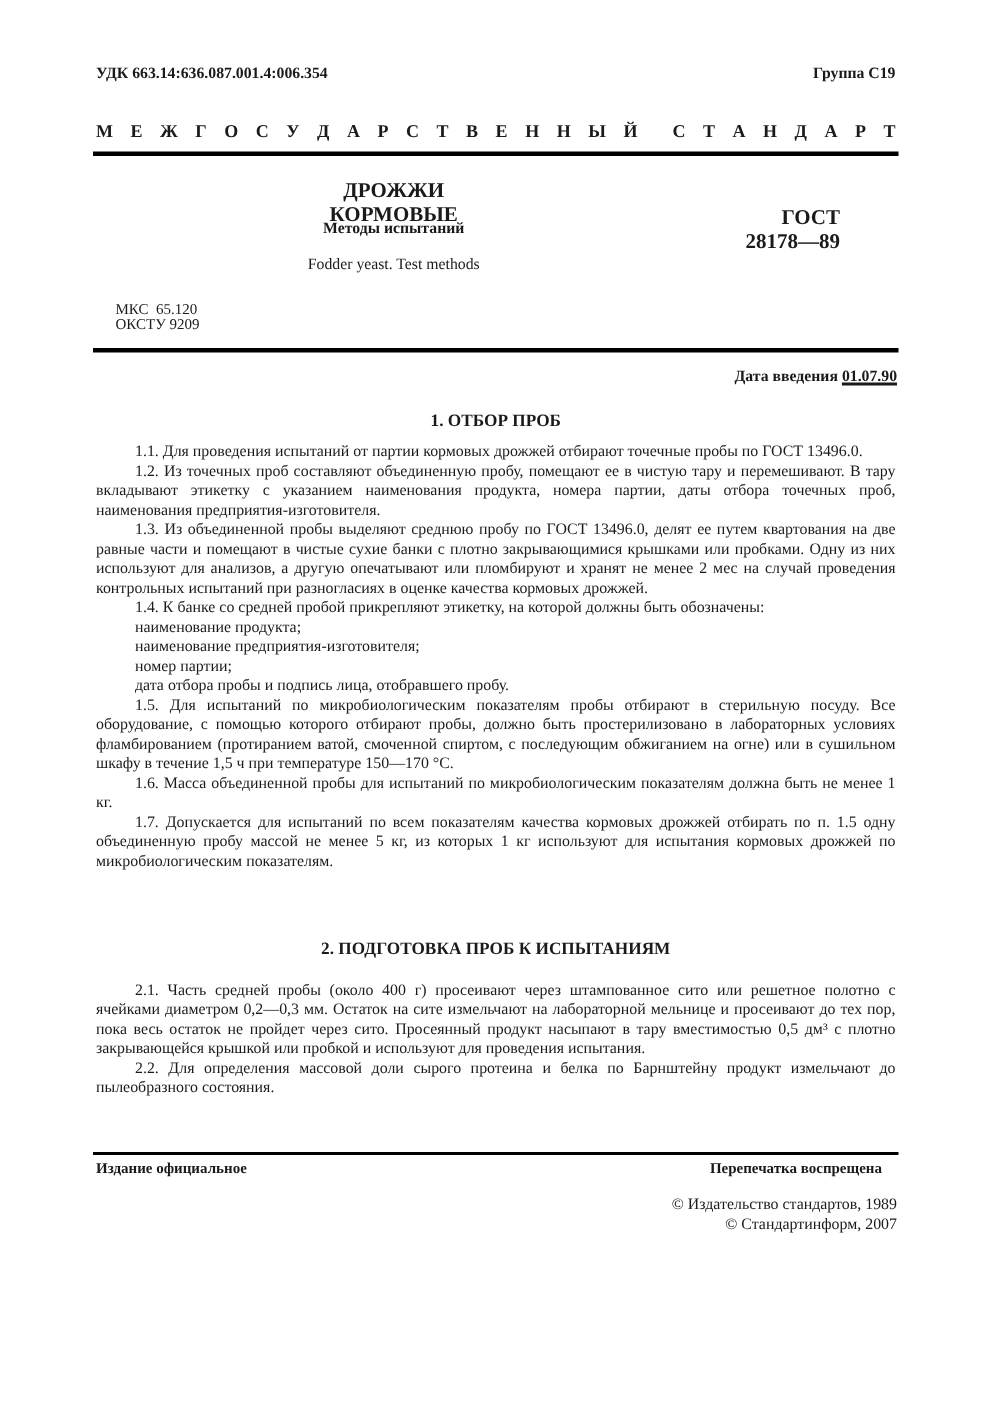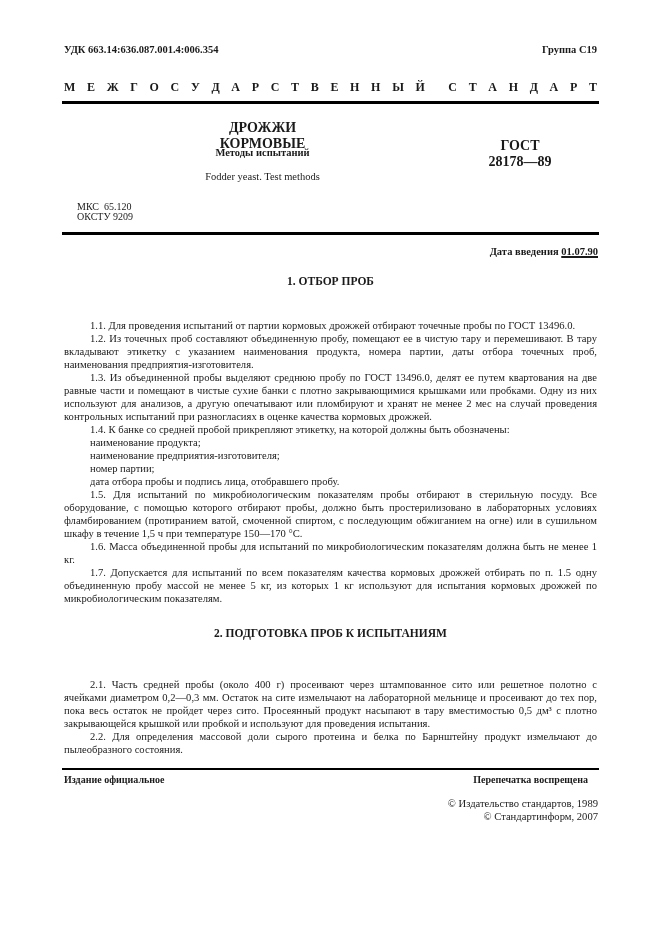--- a/index.html
+++ b/index.html
@@ -11,28 +11,28 @@
   #group { right: 64px; }
   #interstate { left: 64px; top: 80px; width: 533px; font-size: 12px; font-weight: bold;
                 display: flex; justify-content: space-between; }
   .rule { position: absolute; left: 62px; width: 537px; background: #000; }
   #rule1 { top: 101px; height: 3px; }
   #rule2 { top: 232px; height: 3px; }
   #rule3 { top: 768px; height: 2px; }
   #title { left: 190px; width: 145px; text-align: center; top: 120px; font-size: 14px; font-weight: bold; }
   #subtitle { left: 190px; width: 145px; text-align: center; top: 147px; font-size: 10.5px; font-weight: bold; }
   #eng { left: 170px; width: 185px; text-align: center; top: 171px; font-size: 10.5px; }
-  #gost { left: 480px; width: 80px; text-align: center; top: 138px; font-size: 14px; font-weight: bold; line-height: 16px; }
+  #gost { left: 480px; width: 80px; text-align: right; top: 138px; font-size: 14px; font-weight: bold; line-height: 16px; }
   #mks { left: 77px; top: 202px; font-size: 10px; line-height: 10px; }
   #date { right: 63px; top: 246px; font-size: 10.5px; font-weight: bold; margin-left: 26px; }
   #date .val { text-decoration: underline; text-decoration-thickness: 1.5px; }
   .sect { left: 62px; width: 537px; text-align: center; font-size: 11.5px; font-weight: bold; }
   #s1 { top: 275px; }
   #s2 { top: 627px; }
-  .body { left: 64px; width: 533px; font-size: 10.6px; line-height: 13px; text-align: justify; margin-top: 24px; }
+  .body { left: 64px; width: 533px; font-size: 10.6px; line-height: 13px; text-align: justify; }
   .body p { margin: 0; text-indent: 26px; }
   .body p.list { text-indent: 0; padding-left: 26px; }
   #b1 { top: 295px; }
   #b2 { top: 654px; }
   #pub { left: 64px; top: 774px; font-size: 10px; font-weight: bold; }
   #reprint { right: 73px; top: 774px; font-size: 10px; font-weight: bold; }
   #copy { right: 63px; top: 797px; font-size: 10.6px; text-align: right; line-height: 13px; }
 </style>
 </head>
 <body>

